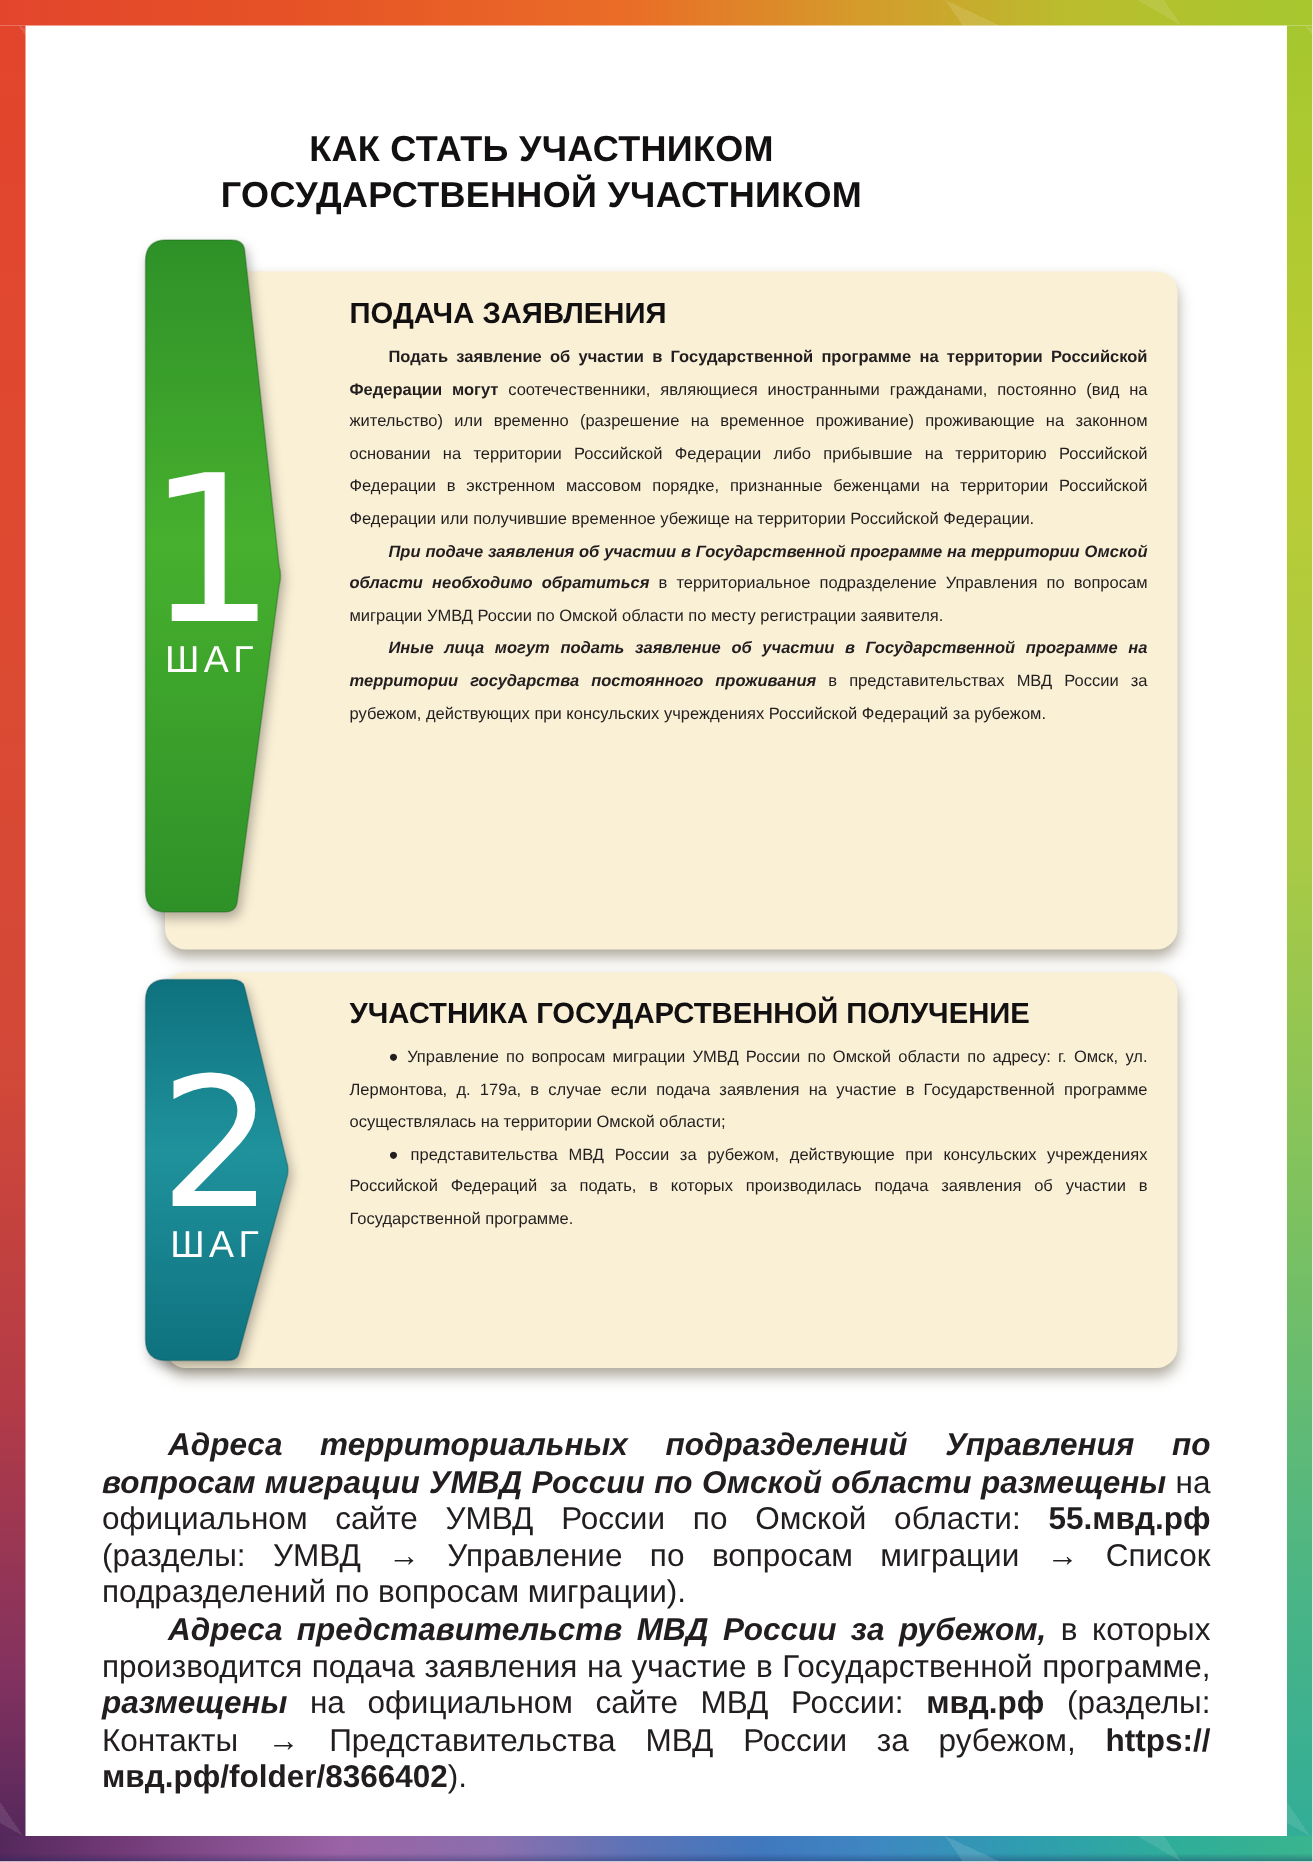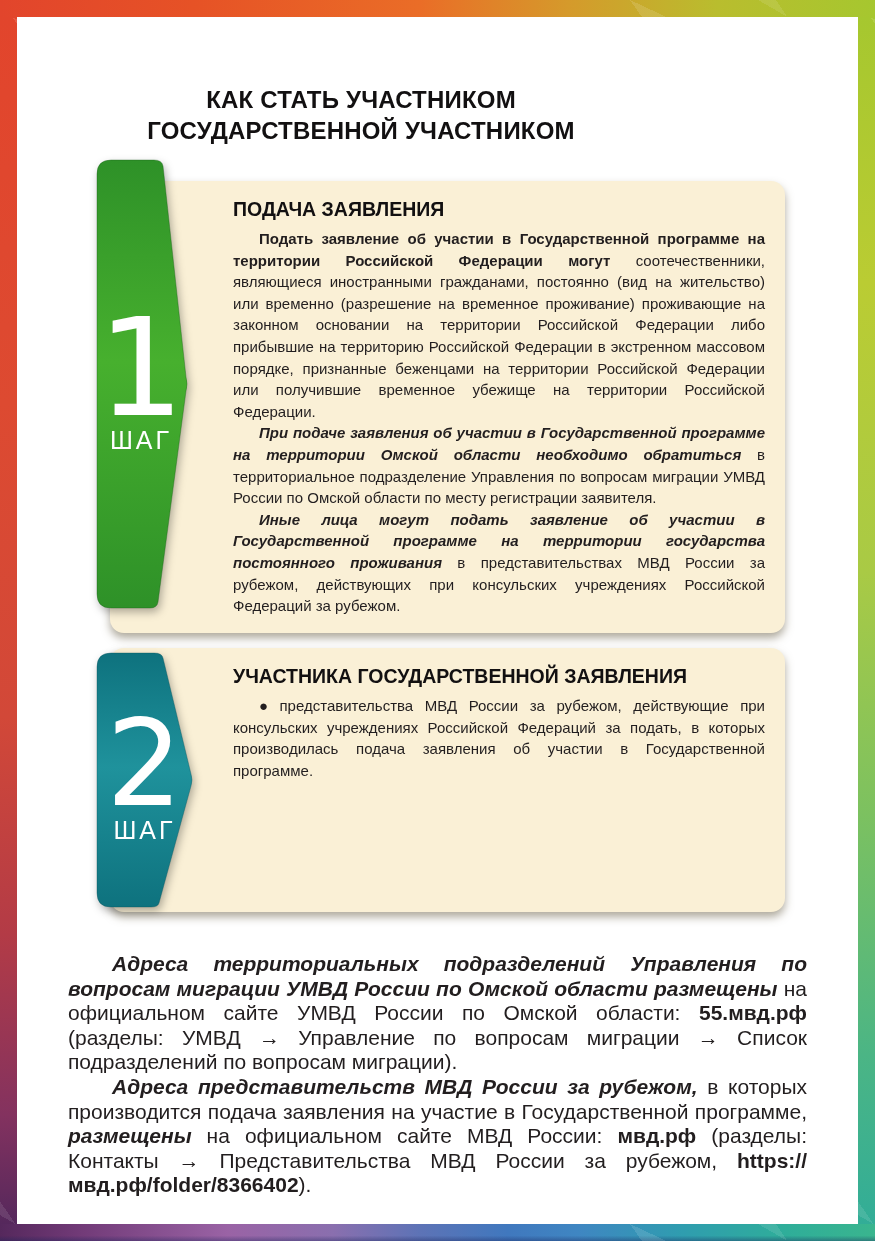--- a/index.html
+++ b/index.html
@@ -41,21 +41,21 @@
   .card{
     position:absolute;left:110px;width:675px;box-sizing:border-box;
     background:var(--card-bg,#faf0d6);
     border-radius:14px;
     box-shadow:0 5px 9px rgba(95,85,60,.50);
     padding:14px 20px 12px 123px;
   }
   .card-1{top:160px;min-height:452px;margin-top:21px;}
   .card-2{top:648px;min-height:264px;}
   .card-heading{font-weight:700;font-size:19.5px;line-height:25px;color:#121011;margin:2px 0 6px 0;}
-  .card-body{font-size:15px;line-height:21.6px;}
+  .card-body{font-size:11px;line-height:21.6px;}
   .para{margin:0;text-indent:26px;text-align:justify;}
   .bullet-char{padding-right:4px;}
   .seg-bold{font-weight:700;}
   .seg-bold-italic{font-weight:700;font-style:italic;}
   .seg-regular{font-weight:400;}
 
   
   .tab{position:absolute;z-index:3;filter:drop-shadow(2px 4px 4px rgba(0,0,0,.30));}
   .tab svg{position:absolute;left:0;top:0;width:100%;height:100%;}
   .tab-1{left:93px;top:158px;width:96px;height:452px;}
@@ -110,23 +110,24 @@
       <path d="M18 2 L61 2 Q69 2 70 8 L93 219 Q95 226 93 233 L65 444 Q64 450 57 450 L18 450 Q4 450 4 436 L4 16 Q4 2 18 2 Z" fill="url(#grad-step1)" stroke="rgba(20,90,20,.35)" stroke-width="1"></path>
     </svg>
     <div class="tab-inner">
       <div class="step-number">1</div>
       <div class="step-label">ШАГ</div>
     </div>
   </div>
 
   <div class="card card-2">
     <div class="card-heading">
-        <div>УЧАСТНИКА ГОСУДАРСТВЕННОЙ ЗАЯВЛЕНИЯ</div>
+        <div>УЧАСТНИКА ГОСУДАРСТВЕННОЙ ПОЛУЧЕНИЕ</div>
       </div>
     <div class="card-body">
+        <p class="para"><span class="bullet-char">●</span><span class="seg-regular">Управление по вопросам миграции УМВД России по Омской области по адресу: г. Омск, ул. Лермонтова, д. 179а, в случае если подача заявления на участие в Государственной программе осуществлялась на территории Омской области;</span></p>
         <p class="para"><span class="bullet-char">●</span><span class="seg-regular">представительства МВД России за рубежом, действующие при консульских учреждениях Российской Федераций за подать, в которых производилась подача заявления об участии в Государственной программе.</span></p>
       </div>
   </div>
 
   <div class="tab tab-2">
     <svg viewBox="0 0 103 258" preserveAspectRatio="none">
       <defs>
         <linearGradient id="grad-step2" x1="0" y1="0" x2="0" y2="1">
           <stop offset="0" style="stop-color:var(--step2-tab-dark,#0e727e)"></stop>
           <stop offset="0.45" style="stop-color:var(--step2-tab-light,#1f929c)"></stop>

